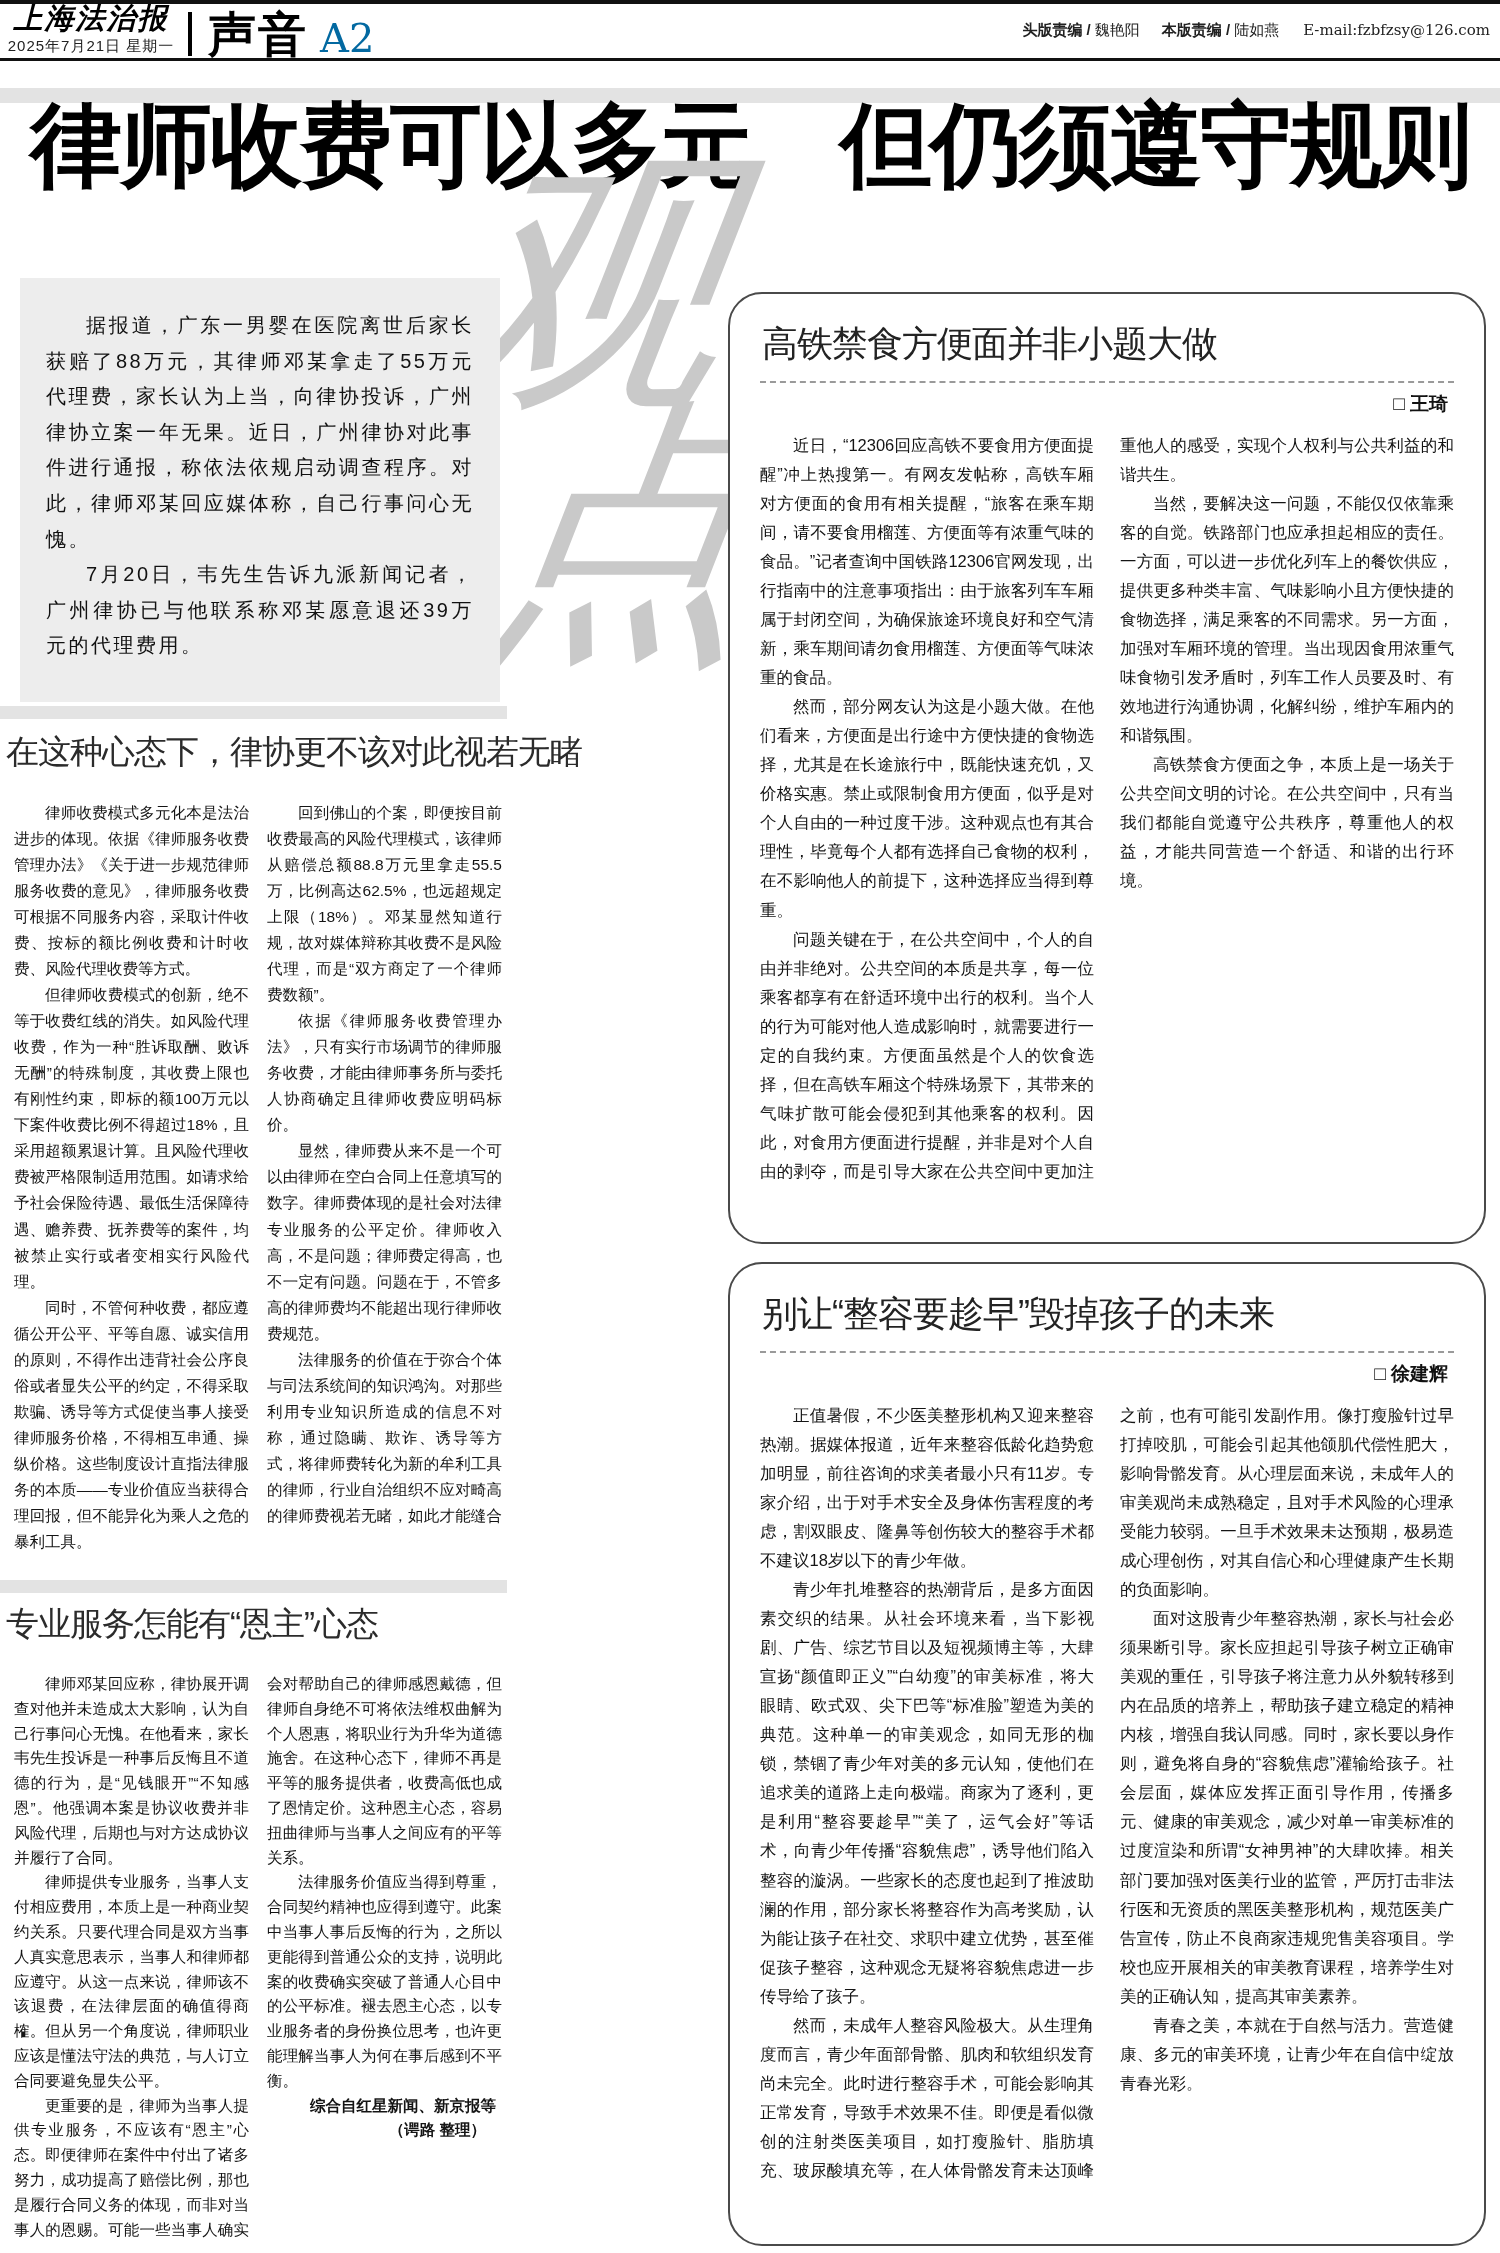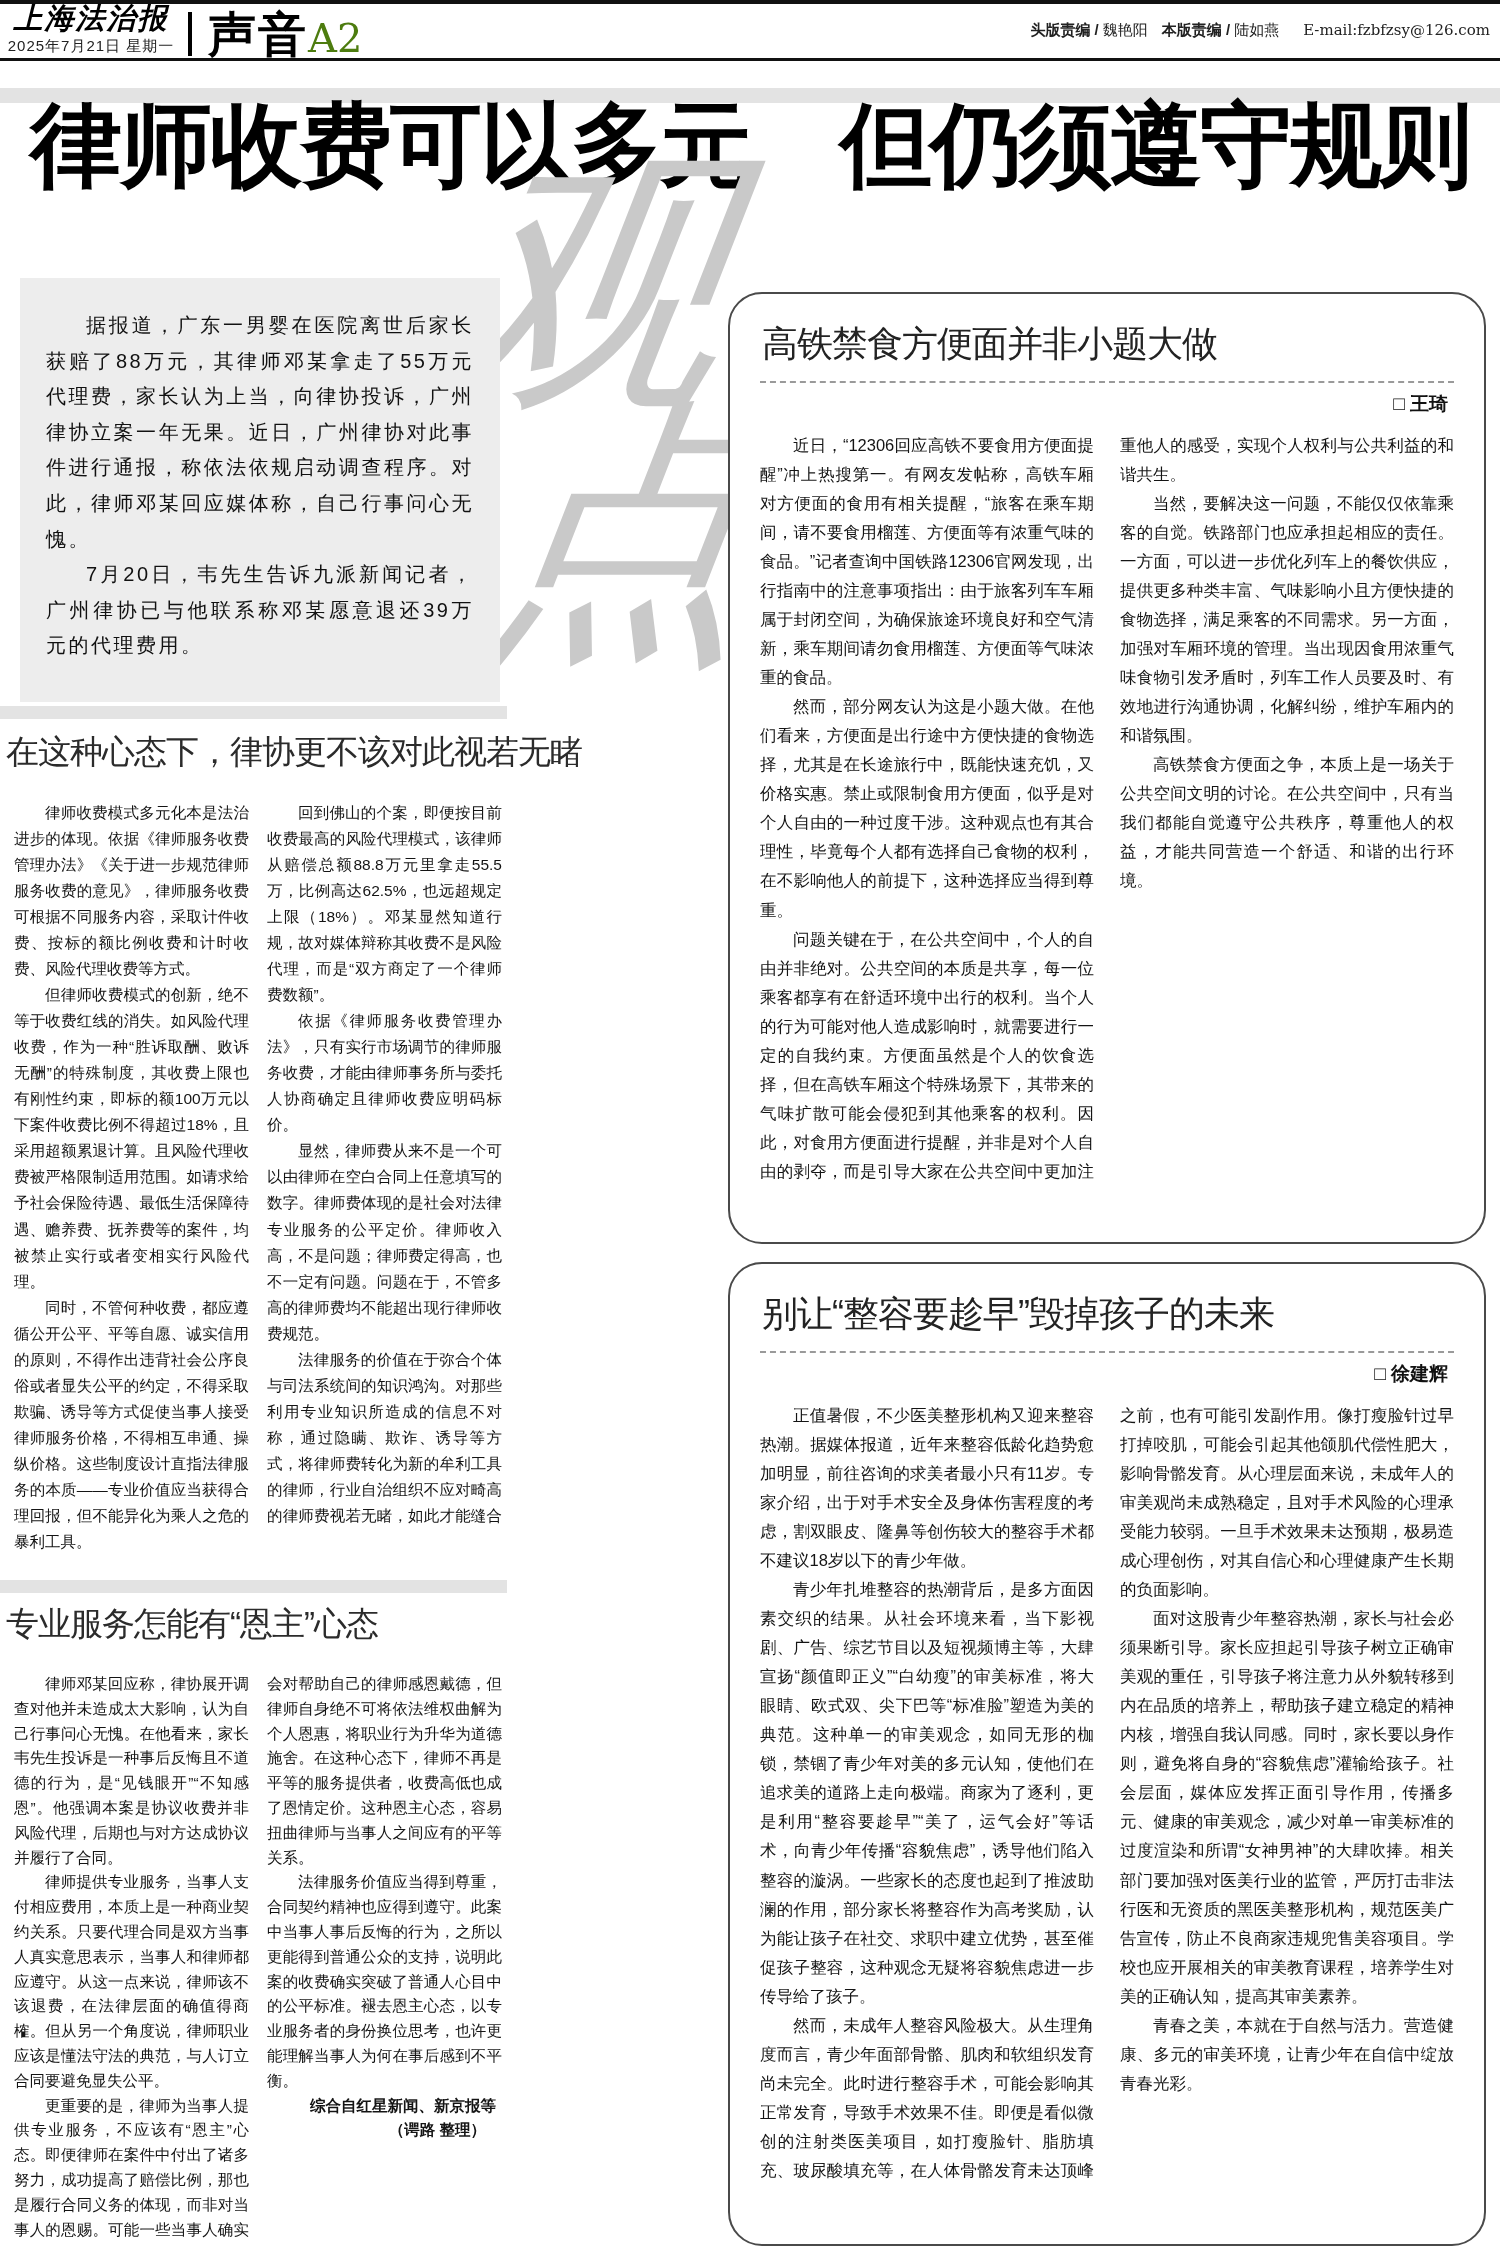--- a/index.html
+++ b/index.html
@@ -8,23 +8,23 @@
   
   .top-rule{position:absolute;top:0;left:0;width:100%;height:4px;background:#111;}
   .masthead{position:absolute;top:6px;left:0;width:100%;height:52px;display:flex;
             align-items:flex-end;box-sizing:border-box;padding:0 10px 2px 6px;}
   .mast-left{display:flex;flex-direction:column;align-items:center;min-width:170px;}
   .paper-logo{font-family:"DejaVu Serif",serif;font-style:italic;font-weight:700;
               font-size:29px;line-height:1;letter-spacing:2px;color:#000;}
   .paper-date{font-size:15px;margin-top:4px;letter-spacing:1px;color:#222;white-space:nowrap;}
   .vbar{width:4px;height:44px;background:#000;margin:0 16px 0 12px;}
   .section-name{font-size:48px;font-weight:900;line-height:.85;color:#000;letter-spacing:2px;}
-  .page-no{font-family:"DejaVu Serif",serif;font-size:40px;color:#4d7c0f;line-height:.9;}
+  .page-no{font-family:"DejaVu Serif",serif;font-size:40px;color:#0369a1;line-height:.9;margin-left:12px;}
   .mast-right{margin-left:auto;font-size:15px;color:#222;padding-bottom:16px;white-space:nowrap;}
-  .mast-right b{font-weight:700;}
+  .mast-right b{font-weight:700;margin-left:8px;}
   .mast-right .name{font-family:"DejaVu Serif",serif;margin:0 14px 0 4px;}
   .mast-right .email{font-family:"DejaVu Serif",serif;margin-left:10px;}
   .mast-rule{position:absolute;top:58px;left:0;width:100%;height:3px;background:#111;}
   .gray-band{position:absolute;top:88px;left:0;width:100%;height:15px;background:#e3e3e3;}
   
   .headline{position:absolute;top:99px;left:0;width:100%;margin:0;text-align:center;
             font-family:"DejaVu Serif",serif;font-weight:900;font-size:92px;line-height:1.02;
             letter-spacing:-2px;color:#000;white-space:nowrap;}
   
   .watermark{position:absolute;left:455px;top:150px;width:300px;height:570px;z-index:0;

